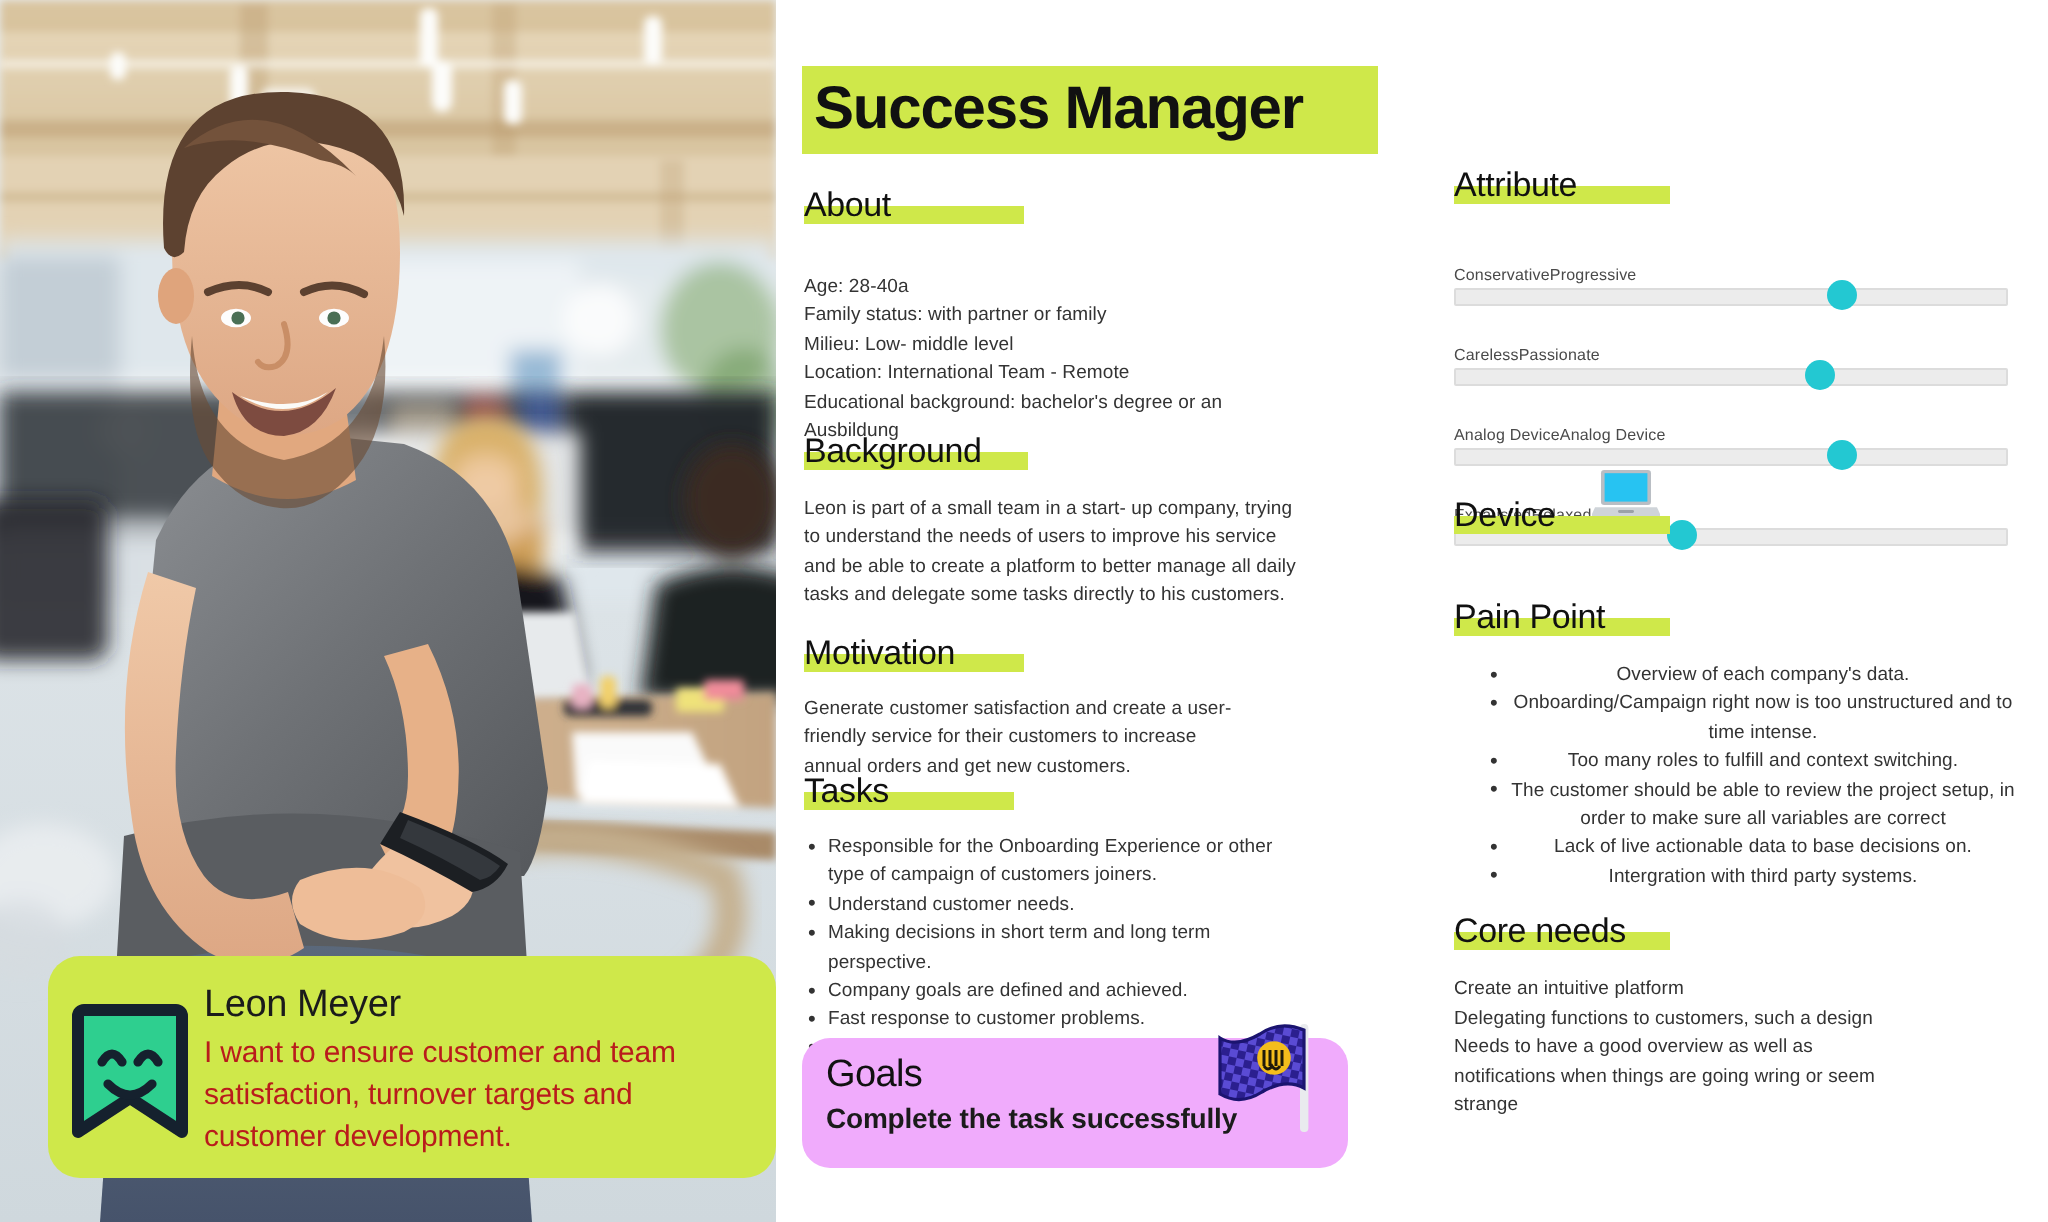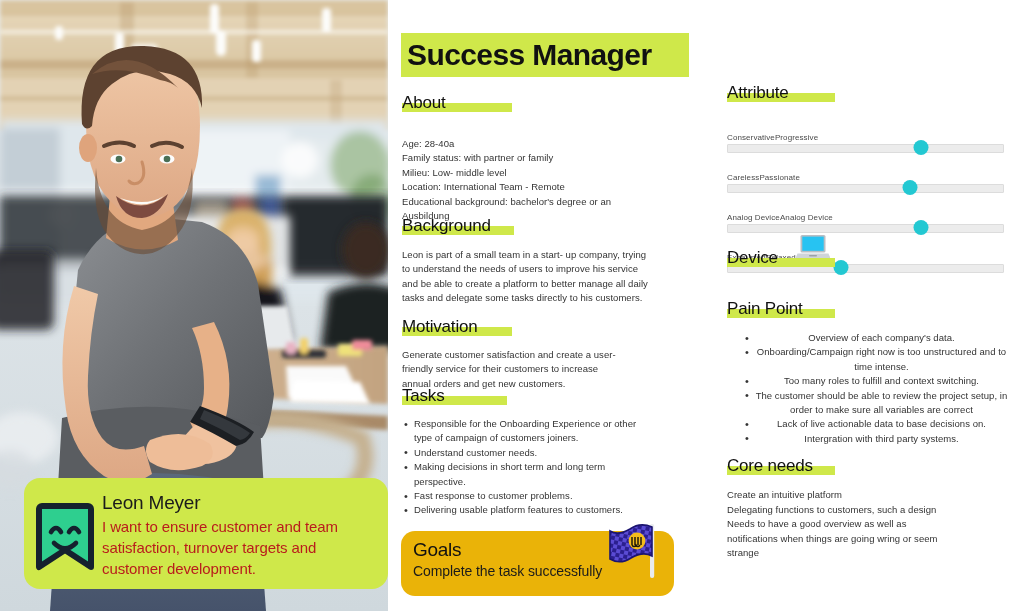--- a/index.html
+++ b/index.html
@@ -60,24 +60,24 @@
     font-size: 9.5px; color: #333; line-height: 14.4px; position: relative;
     padding-left: 12px; letter-spacing: 0.05px;
   }
   ul.body-list li::before {
     content: "\2022"; position: absolute; left: 2px; top: -0.5px; font-size: 11px; color:#333;
   }
 
   
   .goals-card {
     position: absolute; left: 401px; top: 519px; width: 273px; height: 65px;
-    background: #eab308; border-radius: 14px; padding: 7px 10px 0 12px; margin-top: 12px;
+    background: #f0abfc; border-radius: 14px; padding: 7px 10px 0 12px;
   }
   .goals-title { font-size: 19px; color: #111; letter-spacing: -0.3px; line-height: 24px; }
-  .goals-sub { font-size: 14px; color: #1b1b1b; letter-spacing: -0.1px; line-height: 19px; }
+  .goals-sub { font-size: 14px; color: #1b1b1b; letter-spacing: -0.1px; line-height: 19px; font-weight: bold; }
   .goals-flag { position: absolute; right: 8px; top: -9px; width: 60px; height: 58px; }
 
   
   .right-col { position: absolute; left: 727px; top: 0; width: 282px; height: 611px; }
   .rsec { position: absolute; left: 0; }
   .slider-row { margin-bottom: 12.5px; }
   .slider-labels {
     display: flex; justify-content: flex-start; align-items: baseline;
     font-size: 8px; color: #4a4a4a; margin-bottom: 2px; letter-spacing: 0.1px; margin-top: 20px;
   }
@@ -330,20 +330,21 @@
 
     <div class="sec" style="top:386px; width:248px;">
       <div class="sec-head">
         <span class="hl" style="width:105px;"></span>
         <span class="tx">Tasks</span>
       </div>
       <ul class="body-list" style="margin-top:5px;">
         <li>Responsible for the Onboarding Experience or other type of campaign of customers joiners.</li>
         <li>Understand customer needs.</li>
         <li>Making decisions in short term and long term perspective.</li>
+        <li>Company goals are defined and achieved.</li>
         <li>Fast response to customer problems.</li>
         <li>Delivering usable platform features to customers.</li>
       </ul>
     </div>
   </div>
 
   <div class="goals-card">
     <div class="goals-title">Goals</div>
     <div class="goals-sub">Complete the task successfully</div>
     <svg class="goals-flag" viewBox="0 0 60 58">

